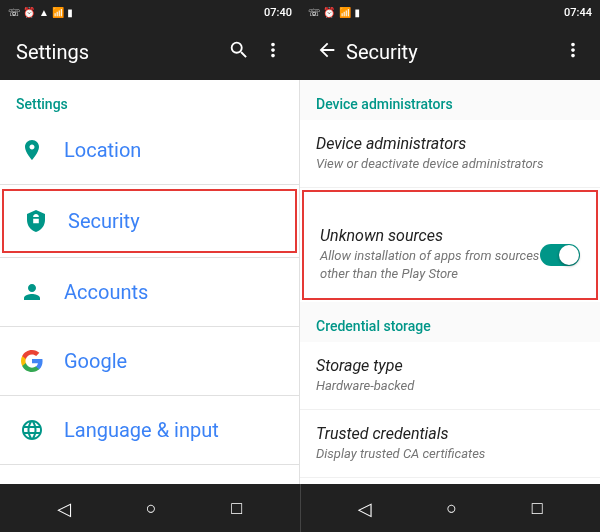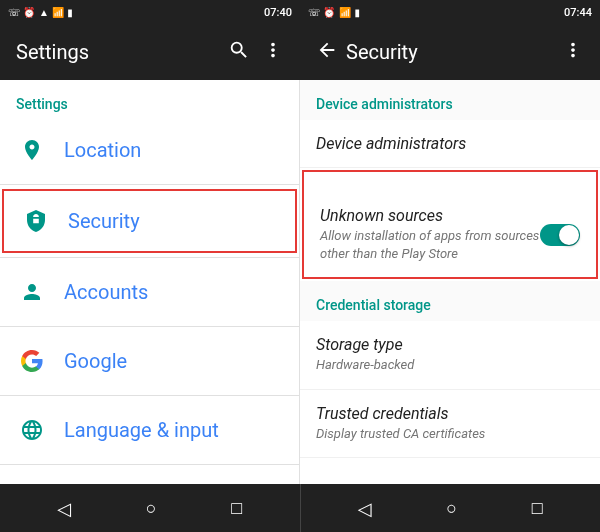--- a/index.html
+++ b/index.html
@@ -179,20 +179,21 @@
 
     </div>
   </div>
 
   <div class="right-panel">
 
     <div class="right-section-header">Device administrators</div>
 
     <div class="right-menu-item">
       <div class="right-item-title">Device administrators</div>
+      <div class="right-item-subtitle">View or deactivate device administrators</div>
     </div>
 
     <div class="right-menu-item highlighted">
       <div class="right-item-row">
         <div style="flex:1">
           <div class="right-item-title">Unknown sources</div>
           <div class="right-item-subtitle">Allow installation of apps from sources other than the Play Store</div>
         </div>
         <div class="toggle">
           <div class="toggle-knob"></div>

